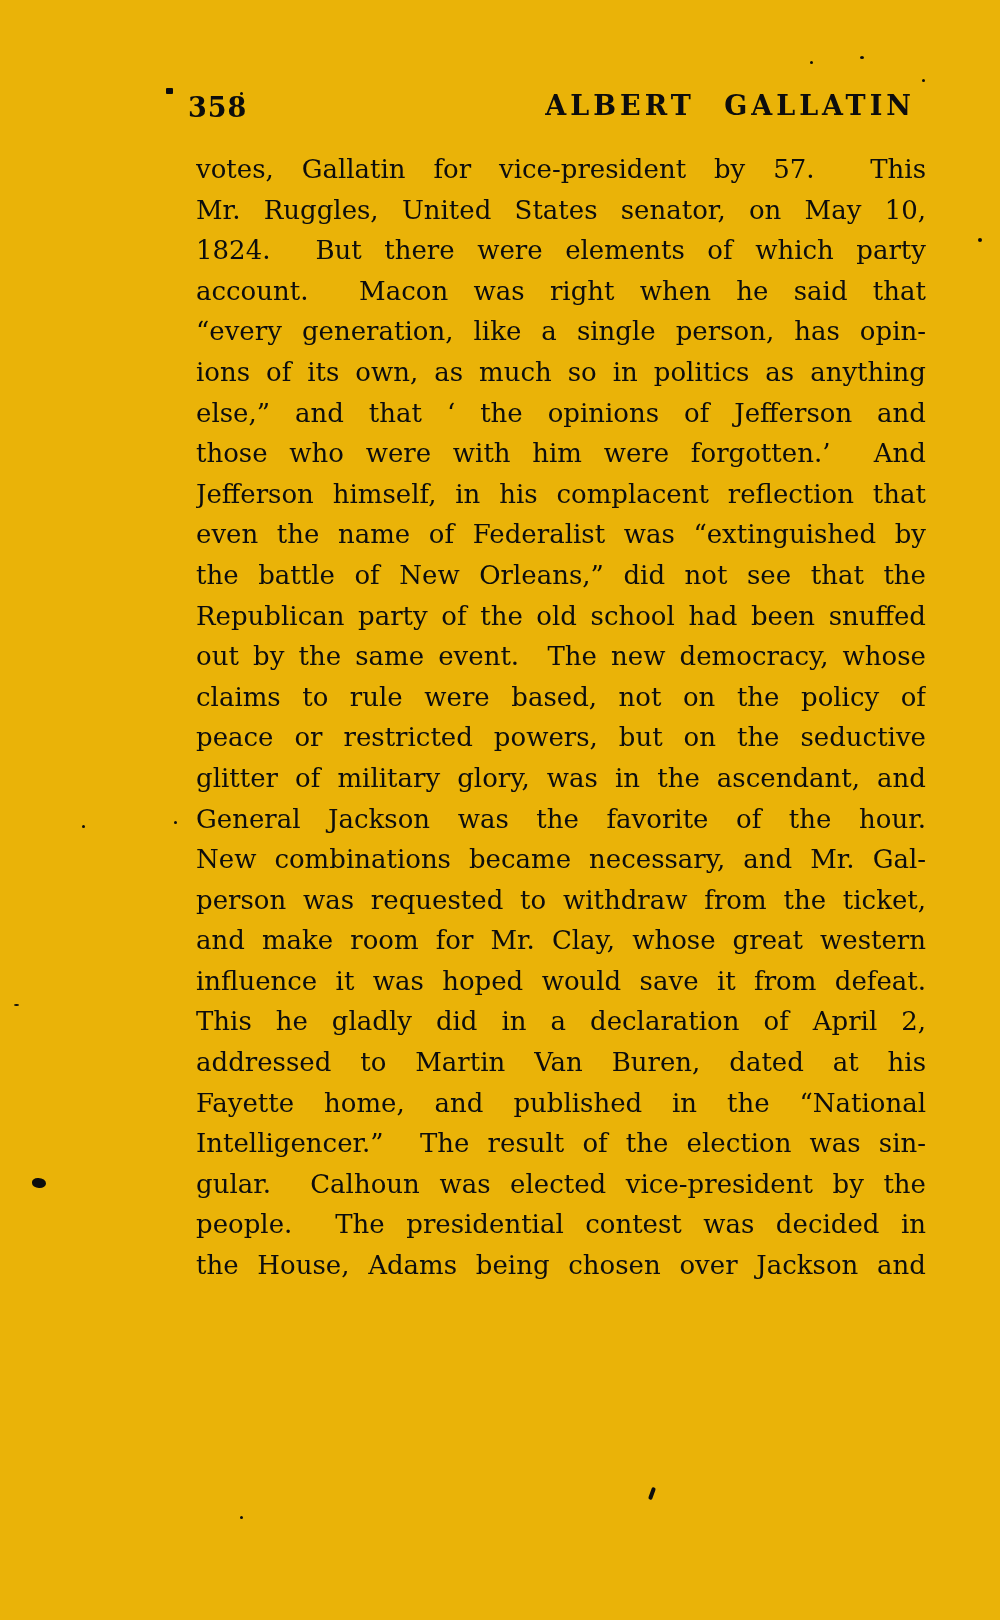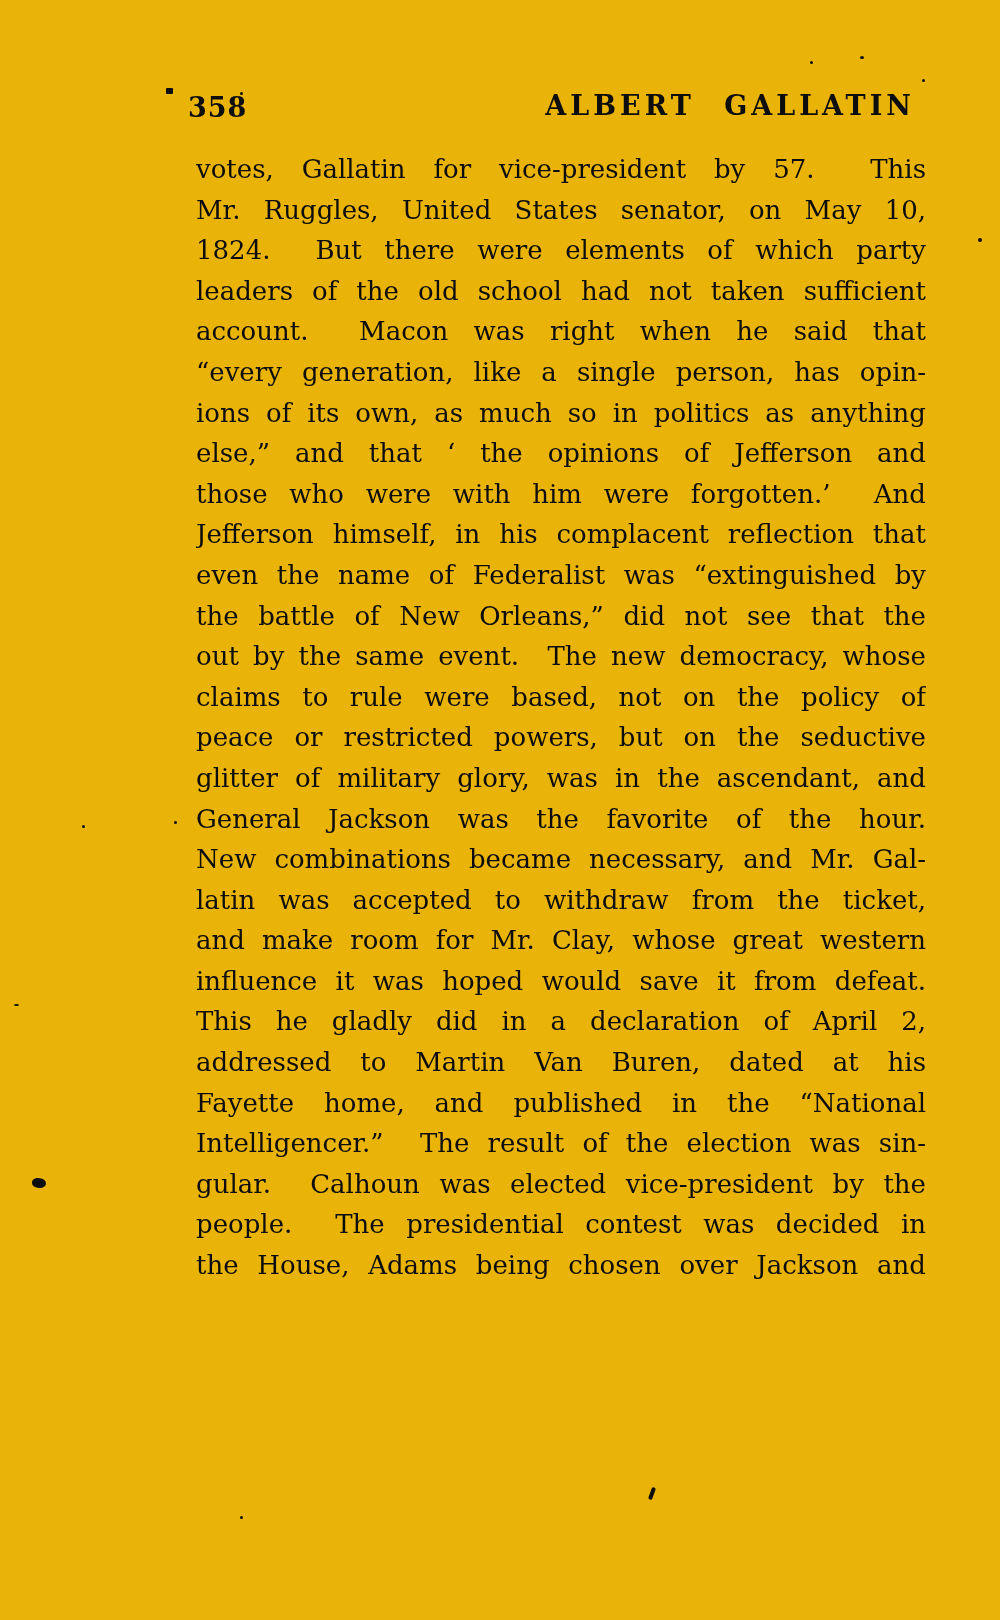--- a/index.html
+++ b/index.html
@@ -69,36 +69,36 @@
 <div class="page">
 
   <div class="page-number">358</div>
 
   <div class="running-title">ALBERT GALLATIN</div>
 
   <div class="text-block">
       <div class="line">votes, Gallatin for vice-president by 57.&nbsp; This</div>
       <div class="line">Mr. Ruggles, United States senator, on May 10,</div>
       <div class="line">1824.&nbsp; But there were elements of which party</div>
-      <div class="line">leaders of the old school had not taken sufficient</div>
       <div class="line">account.&nbsp; Macon was right when he said that</div>
       <div class="line">“every generation, like a single person, has opin-</div>
       <div class="line">ions of its own, as much so in politics as anything</div>
       <div class="line">else,” and that ‘ the opinions of Jefferson and</div>
       <div class="line">those who were with him were forgotten.’&nbsp; And</div>
       <div class="line">Jefferson himself, in his complacent reflection that</div>
       <div class="line">even the name of Federalist was “extinguished by</div>
       <div class="line">the battle of New Orleans,” did not see that the</div>
+      <div class="line">Republican party of the old school had been snuffed</div>
       <div class="line">out by the same event.&nbsp; The new democracy, whose</div>
       <div class="line">claims to rule were based, not on the policy of</div>
       <div class="line">peace or restricted powers, but on the seductive</div>
       <div class="line">glitter of military glory, was in the ascendant, and</div>
       <div class="line">General Jackson was the favorite of the hour.</div>
       <div class="line">New combinations became necessary, and Mr. Gal-</div>
-      <div class="line">latin was accepted to withdraw from the ticket,</div>
+      <div class="line">person was requested to withdraw from the ticket,</div>
       <div class="line">and make room for Mr. Clay, whose great western</div>
       <div class="line">influence it was hoped would save it from defeat.</div>
       <div class="line">This he gladly did in a declaration of April 2,</div>
       <div class="line">addressed to Martin Van Buren, dated at his</div>
       <div class="line">Fayette home, and published in the “National</div>
       <div class="line">Intelligencer.”&nbsp; The result of the election was sin-</div>
       <div class="line">gular.&nbsp; Calhoun was elected vice-president by the</div>
       <div class="line">people.&nbsp; The presidential contest was decided in</div>
       <div class="line">the House, Adams being chosen over Jackson and</div>
     </div>

